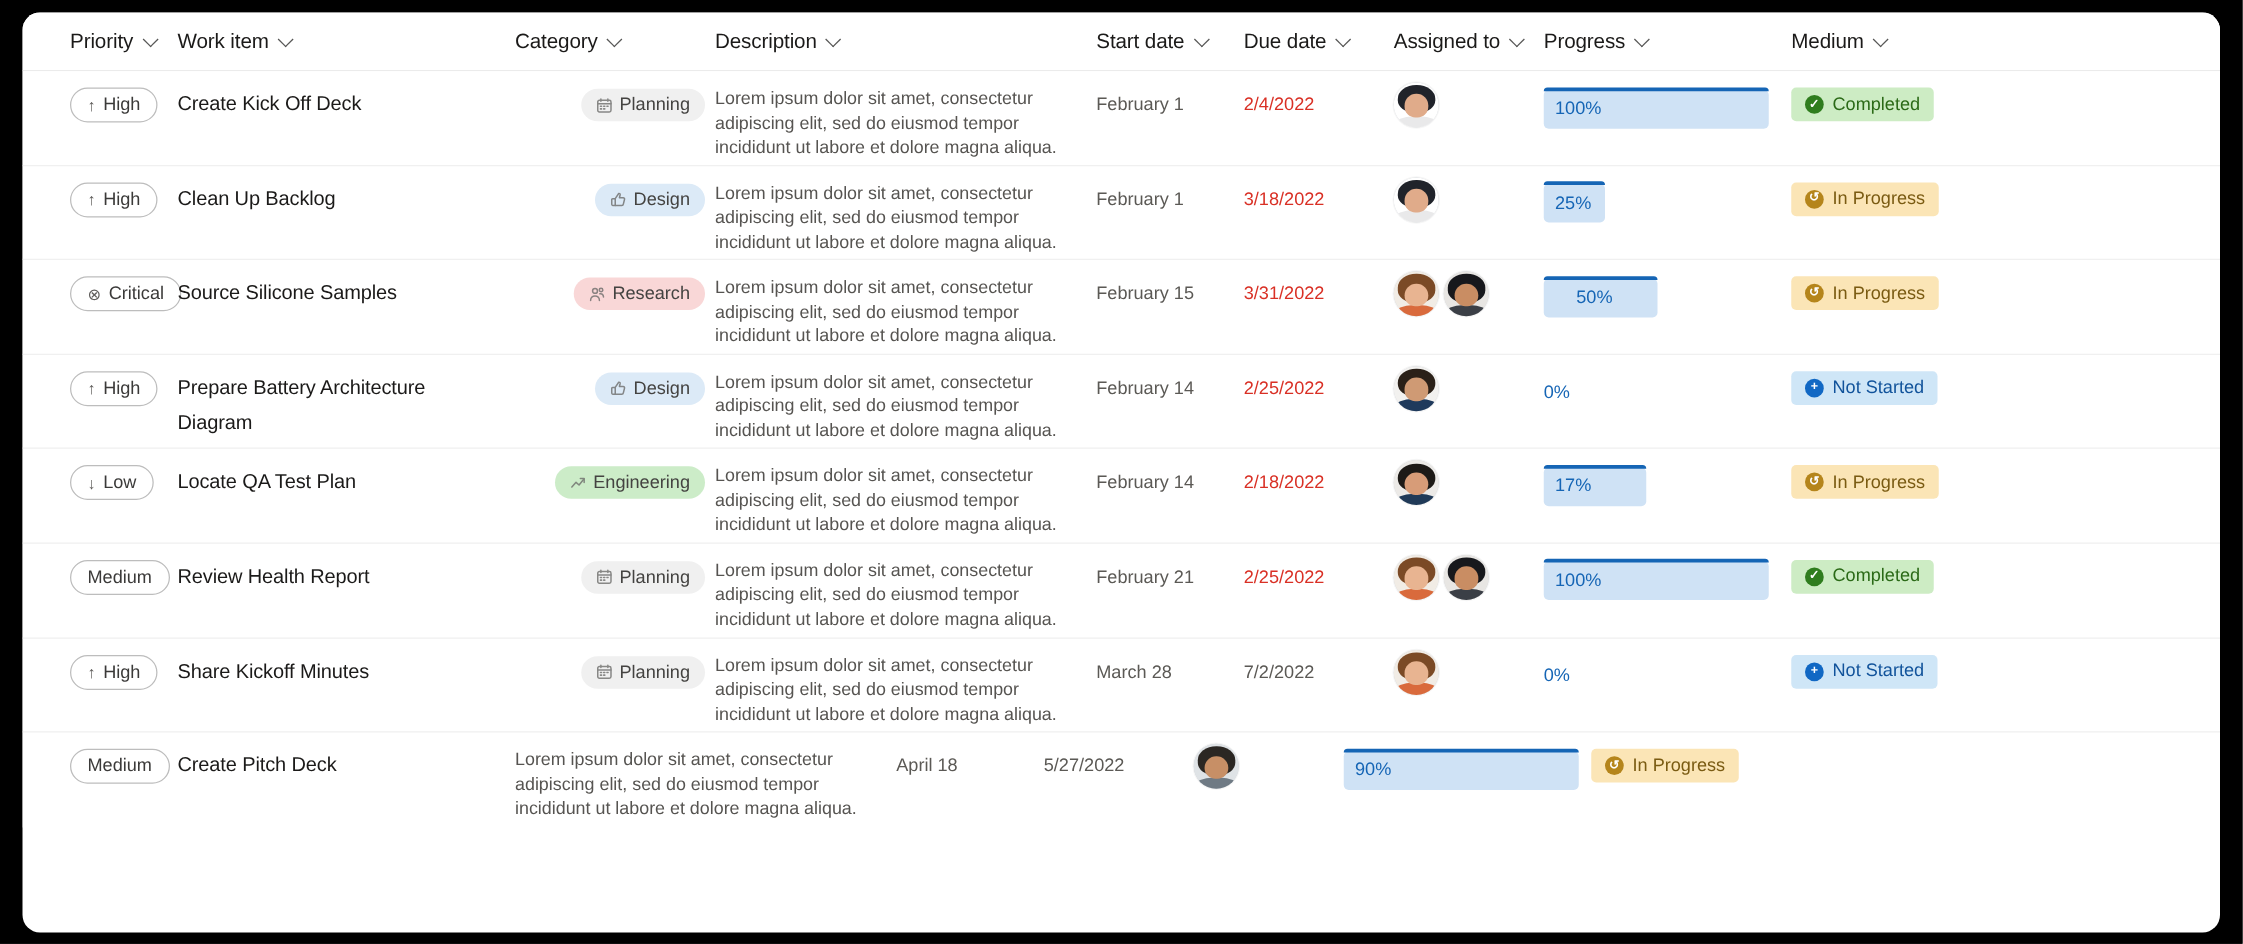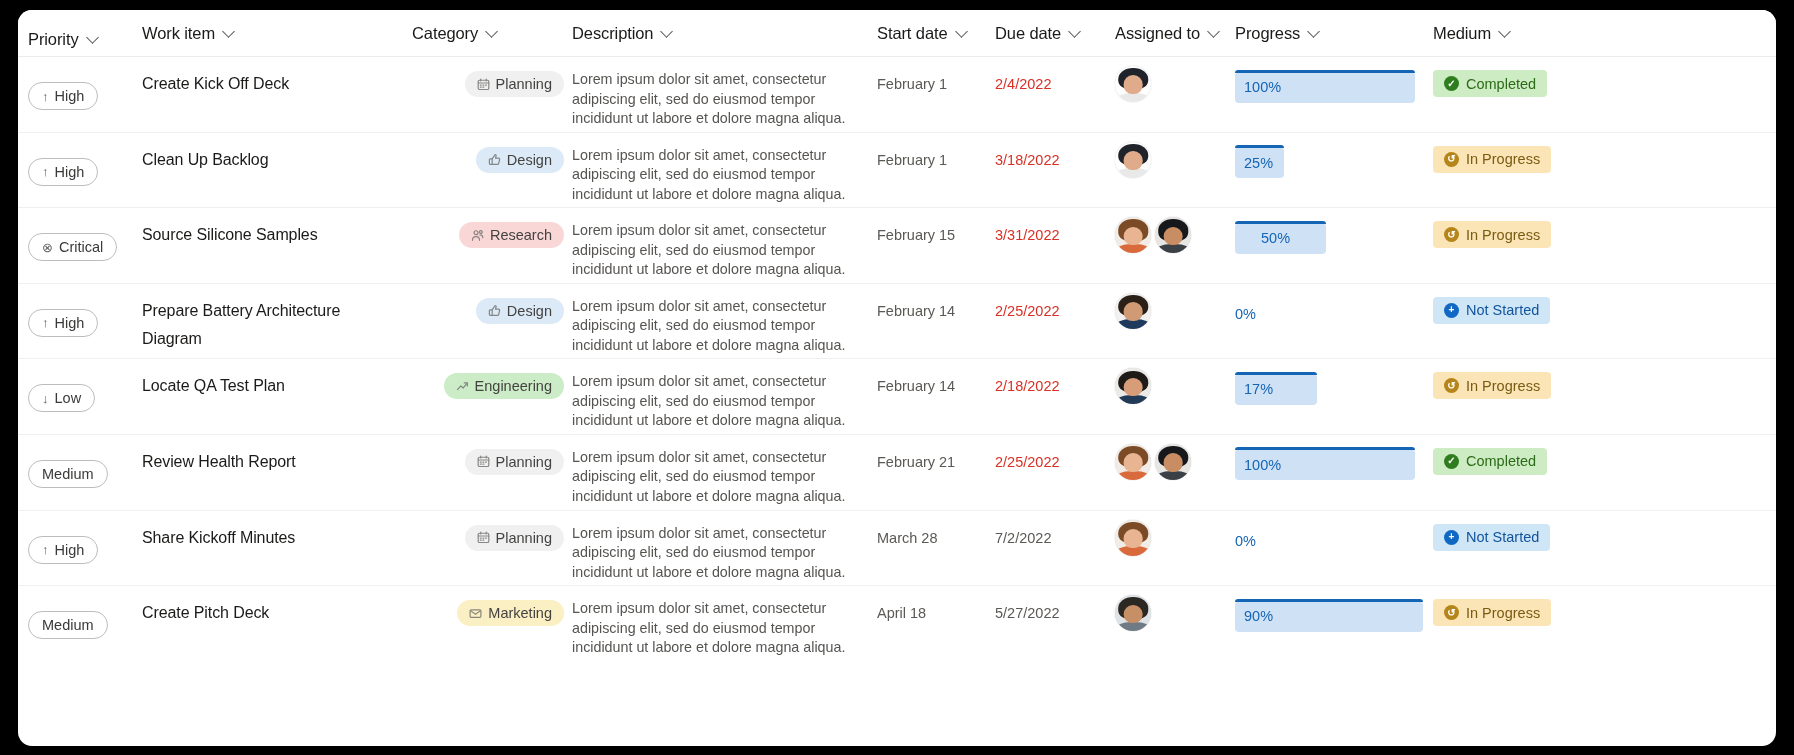--- a/index.html
+++ b/index.html
@@ -48,21 +48,21 @@
   .chev::before {
     content: "";
     position: absolute;
     left: 0; top: 1px;
     width: 8px; height: 8px;
     border-right: 1.4px solid #575756;
     border-bottom: 1.4px solid #575756;
     transform: rotate(45deg);
   }
   
-  .c-priority    { width: 124px; padding-left: 10px; margin-top: 12px; }
+  .c-priority    { width: 124px; padding-left: 38px; }
   .c-workitem    { width: 270px; }
   .c-category    { width: 160px; }
   .c-description { width: 305px; }
   .c-startdate   { width: 118px; }
   .c-duedate     { width: 120px; }
   .c-assigned    { width: 120px; }
   .c-progress    { width: 198px; }
   .c-status      { width: 160px; }
 
   
@@ -633,31 +633,20 @@
             <span>Not Started</span>
           </span></div>
       </div>
       <div class="row">
         <div class="cell c-priority"><span class="prio">
             <span>Medium</span>
           </span></div>
         <div class="cell c-workitem">
           <div class="workitem">Create Pitch Deck</div>
         </div>
-        <div class="cell c-category" style="display: flex; justify-content: flex-end; align-items: flex-start; padding-top: 1px;">
-          <span class="cat" style="background: rgb(251, 239, 196); color: rgb(68, 67, 65);">
-            <span class="cico">
-              <svg width="13" height="13" viewBox="0 0 14 14">
-                <rect x="1.2" y="3.1" width="11.6" height="8" rx="1.2" stroke="#6b6b69" stroke-width="1.3" fill="none" stroke-linecap="round" stroke-linejoin="round"></rect>
-                <path d="M1.5 3.9l5.5 4 5.5-4" stroke="#6b6b69" stroke-width="1.3" fill="none" stroke-linecap="round" stroke-linejoin="round"></path>
-              </svg>
-            </span>
-            <span>Marketing</span>
-          </span>
-        </div>
         <div class="cell c-description">
           <div class="desc">Lorem ipsum dolor sit amet, consectetur adipiscing elit, sed do eiusmod tempor incididunt ut labore et dolore magna aliqua.</div>
         </div>
         <div class="cell c-startdate">
           <div class="date">April 18</div>
         </div>
         <div class="cell c-duedate">
           <div class="date">5/27/2022</div>
         </div>
         <div class="cell c-assigned">

